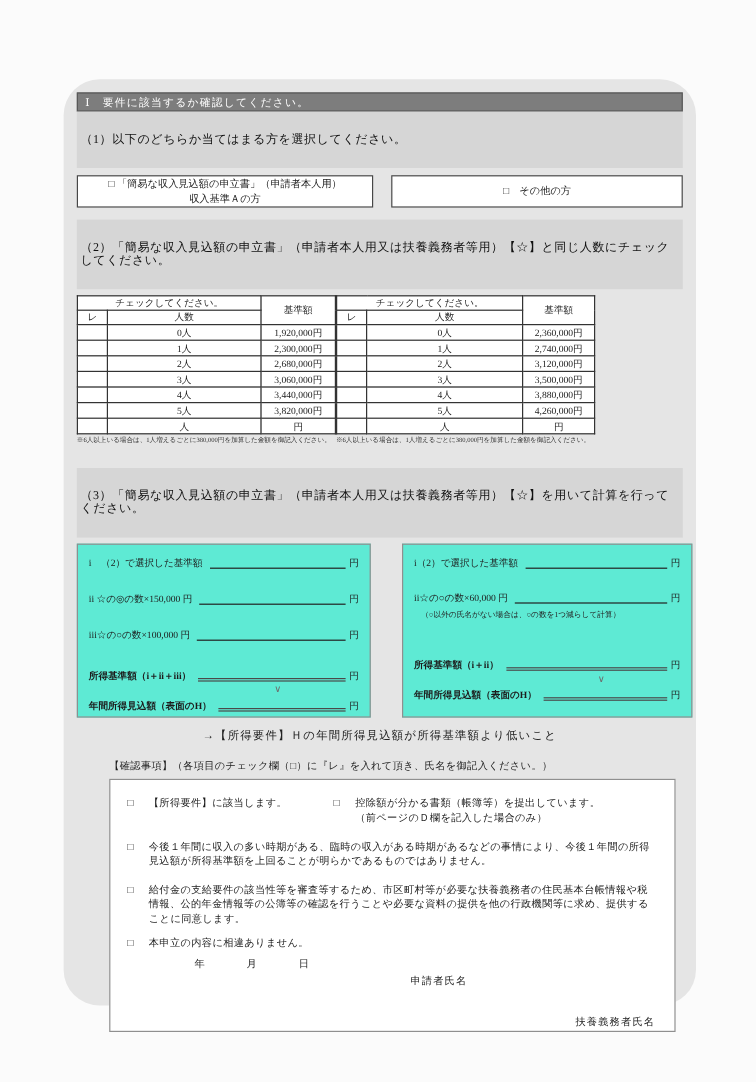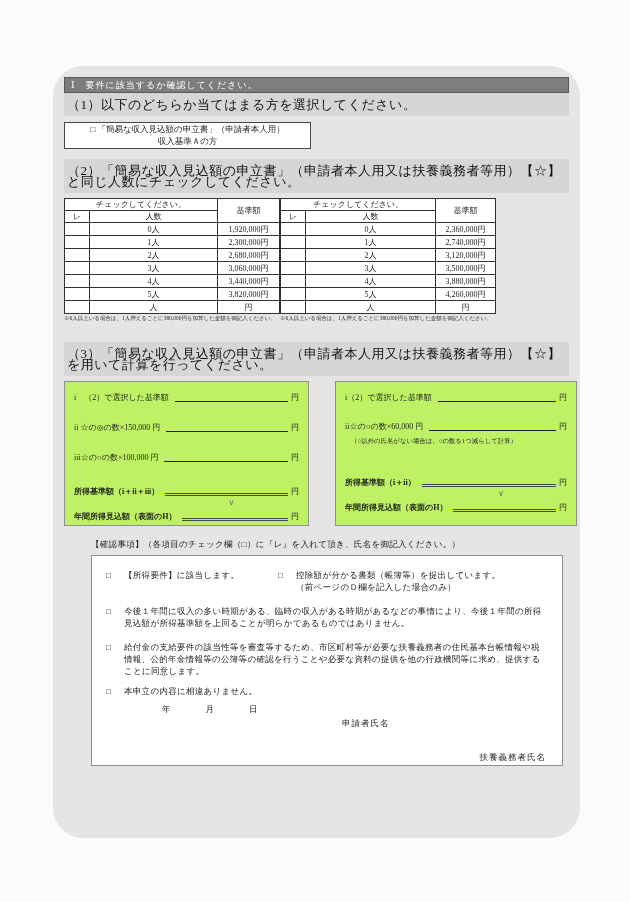--- a/index.html
+++ b/index.html
@@ -20,21 +20,21 @@
     border-radius:30px;
   }
   
   .main-bar{
     background:#7d7d7d;border:1px solid #585858;color:#ffffff;
     font-size:9px;line-height:12px;padding:1px 6px;
     letter-spacing:1px;
   }
   .sub-bar{
     background:#d6d6d6;color:#111;
-    font-size:13px;line-height:11px;padding:6px 3px;
+    font-size:10px;line-height:11px;padding:18px 3px;
     letter-spacing:0.5px;
   }
   
   .options{display:flex;justify-content:space-between;margin-top:6px;}
   .option-box{
     background:#fff;border:1px solid #474747;
     box-sizing:border-box;text-align:center;
     font-size:8.5px;line-height:11.5px;
     display:flex;flex-direction:column;justify-content:center;
   }
@@ -49,21 +49,21 @@
     border:1px solid #333;background:#fff;
     text-align:center;vertical-align:middle;
     padding:0;height:12px;font-weight:normal;
     overflow:hidden;white-space:nowrap;
   }
   tr.hdr th{height:11px;}
   .footnote{font-size:5.6px;color:#2d2d2d;margin-top:1px;white-space:nowrap;transform:scale(0.98);transform-origin:left;}
   
   .calc-row{display:flex;justify-content:space-between;margin-top:5px;width:513px;}
   .calc-box{
-    background:#bef264;border:1px solid #8f8f8f;
+    background:#5eead4;border:1px solid #8f8f8f;
     box-sizing:border-box;font-size:8px;line-height:11px;
     padding:9px 9px 10px 9px;height:145px;
   }
   .calc-box.cleft{width:245px;}
   .calc-box.cright{width:242px;}
   .calc-line{display:flex;align-items:flex-end;}
   .calc-label{white-space:nowrap;}
   .calc-label.bold{font-weight:bold;}
   .calc-fill{flex:1;border-bottom:1px solid #222;margin:0 3px 1px 6px;height:10px;min-width:40px;}
   .calc-fill.dbl{border-bottom:3px double #4a4a4a;}
@@ -109,20 +109,23 @@
   </div>
 
   <div class="sub-bar">
     <span>（1）以下のどちらか当てはまる方を選択してください。</span>
   </div>
 
   <div class="options">
     <div class="option-box option-a">
       <div>□ 「簡易な収入見込額の申立書」（申請者本人用）</div>
       <div>収入基準Ａの方</div>
+    </div>
+    <div class="option-box option-b">
+      <div>□　その他の方</div>
     </div>
   </div>
 
   <div class="sub-bar" style="margin-top:10px;">
     <span>（2）「簡易な収入見込額の申立書」（申請者本人用又は扶養義務者等用）【☆】と同じ人数にチェックしてください。</span>
   </div>
 
   <div class="tables">
 
     <div class="tbl-wrap">
@@ -292,20 +295,21 @@
       </div>
       <div class="vee-row">∨</div>
       <div class="calc-line">
         <span class="calc-label bold">年間所得見込額（表面のH）</span>
         <span class="calc-fill dbl"></span>
         <span class="calc-yen">円</span>
       </div>
     </div>
   </div>
 
+  <div class="arrow-note">→【所得要件】Ｈの年間所得見込額が所得基準額より低いこと</div>
 
   <div class="confirm-title">【確認事項】（各項目のチェック欄（□）に『レ』を入れて頂き、氏名を御記入ください。）</div>
 
   <div class="confirm-box">
 
     <div class="ck-row">
       <div class="ck-pair ck-group1">
         <span class="ck-glyph">□</span>
         <span class="ck-text">【所得要件】に該当します。</span>
       </div>

